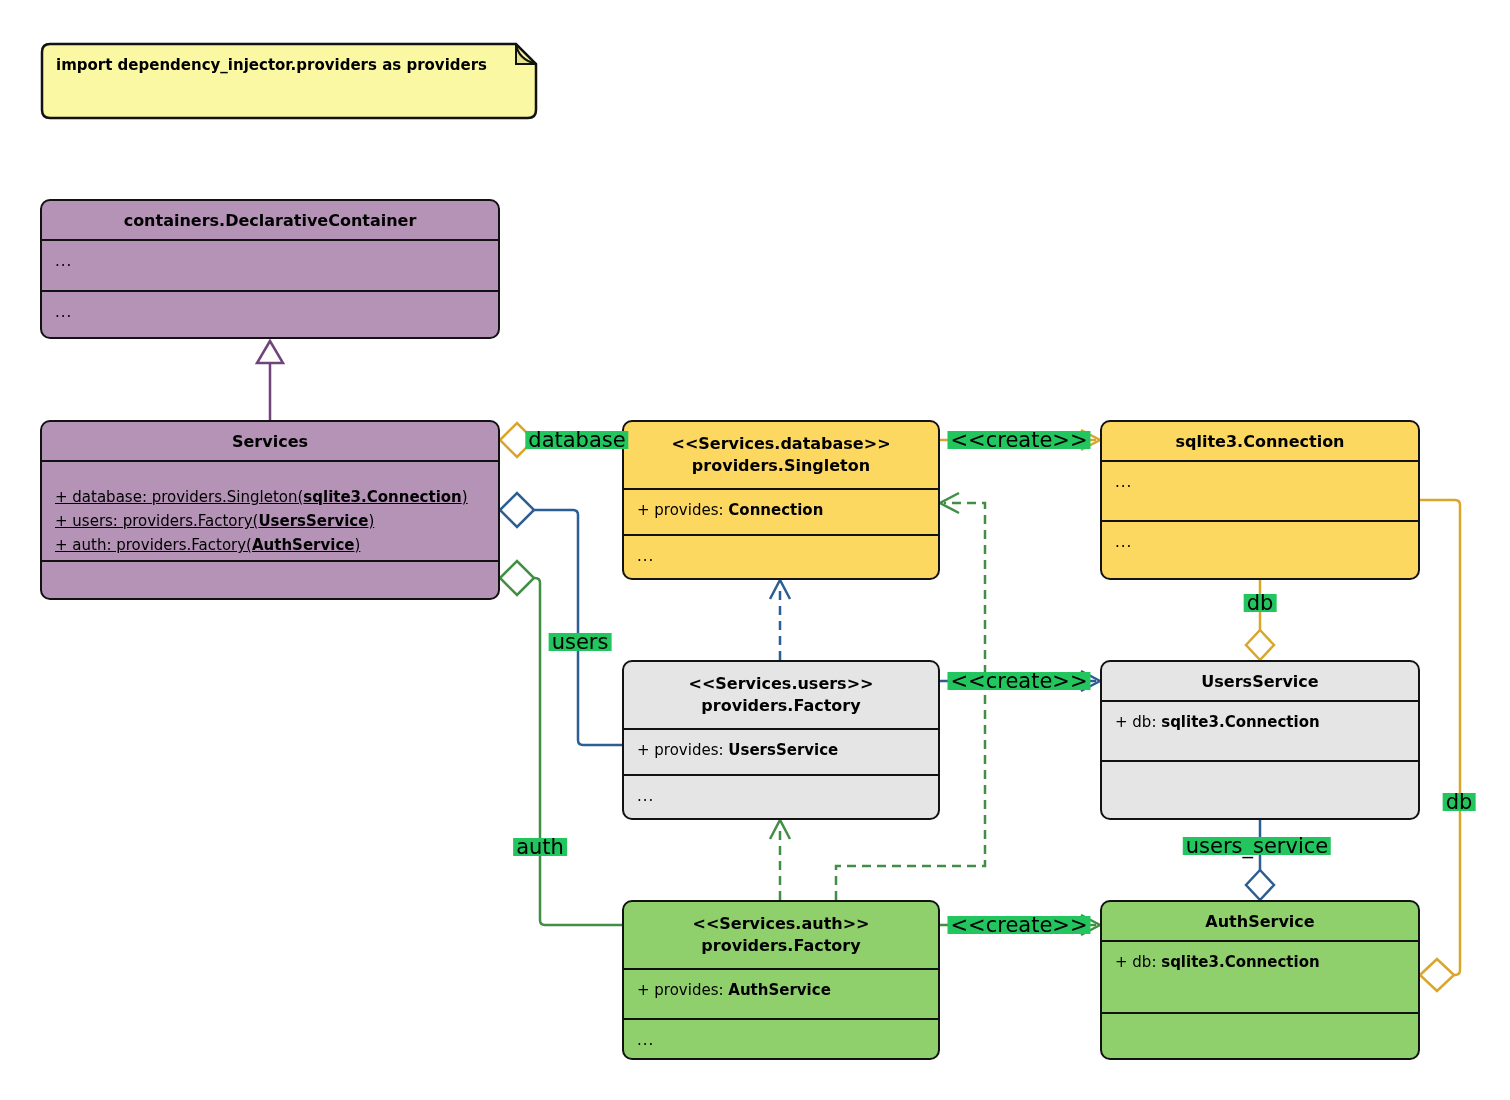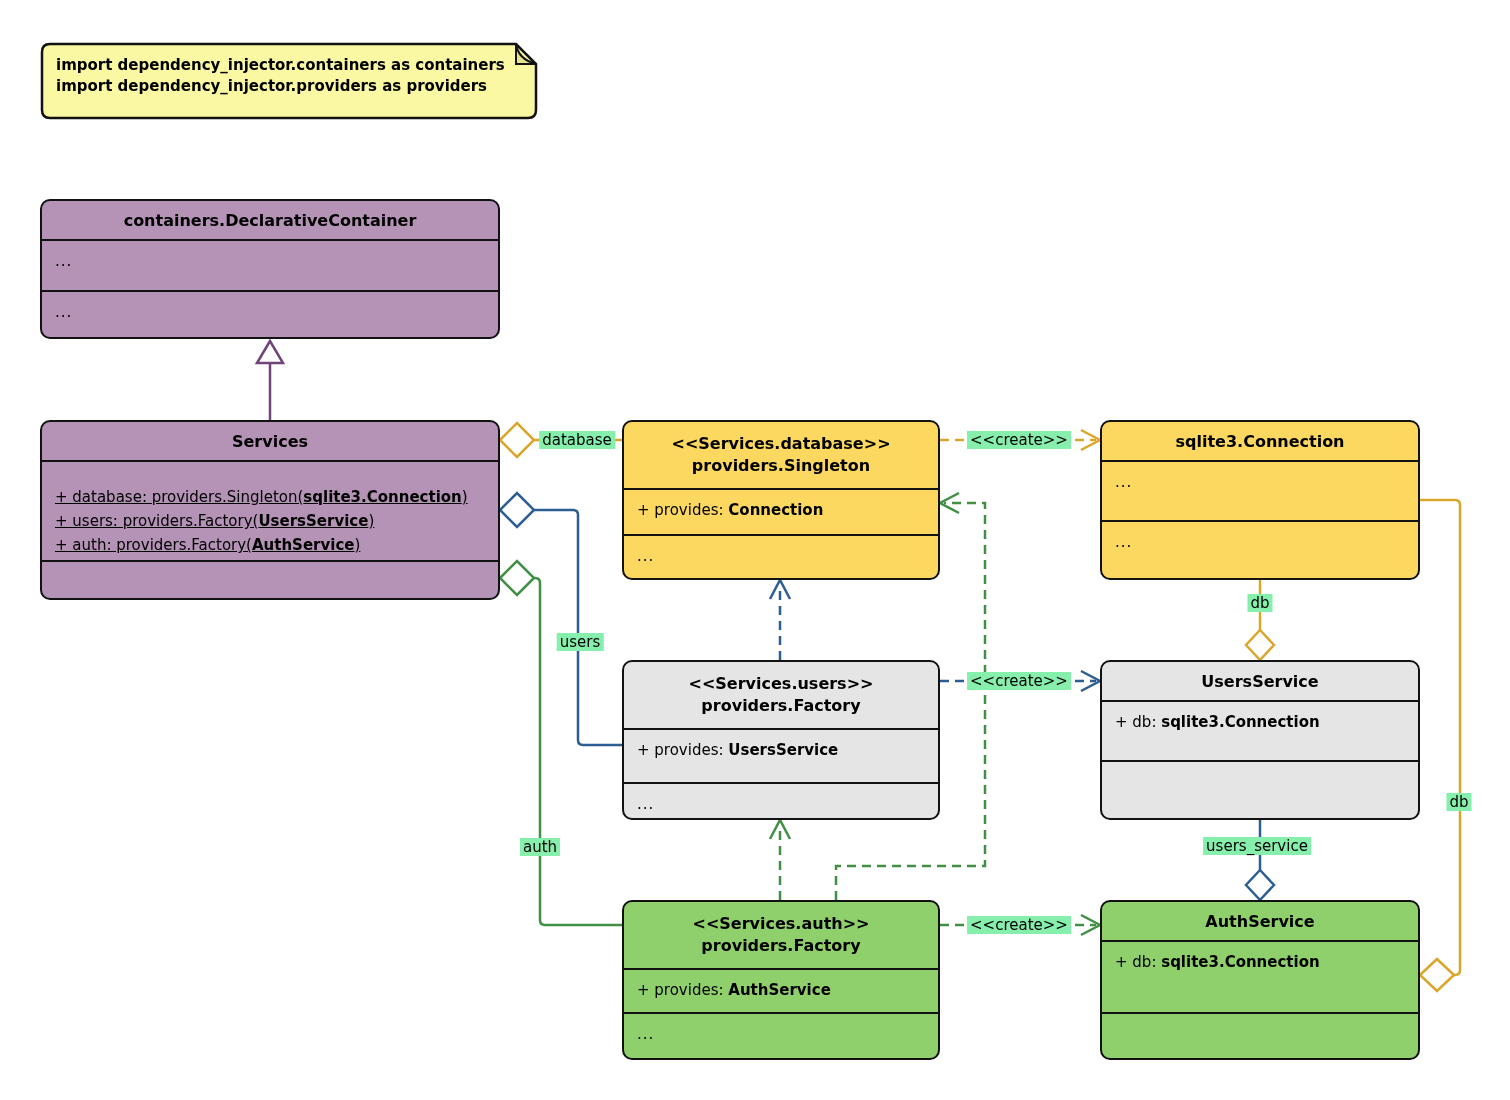--- a/index.html
+++ b/index.html
@@ -18,21 +18,21 @@
   .blue{background:#e5e5e5;}
   .green{background:#8FD06C;}
   .hd{font-weight:bold;font-size:16px;text-align:center;box-sizing:border-box;padding-top:9px;line-height:21px;}
   .hd.two{padding-top:11px;line-height:22px;}
   .sec{border-top:2px solid #121212;box-sizing:border-box;font-size:15px;padding:11px 13px 0 13px;}
   .svc-attr{display:block;text-decoration:underline;line-height:24px;white-space:nowrap;}
   .b{font-weight:bold;}
   .dots{letter-spacing:1px;}
 
   
-  .elabel{position:absolute;transform:translate(-50%,-50%);background:#86efac;padding:0 3px;font-size:15px;white-space:nowrap;line-height:18px;}
+  .elabel{position:absolute;transform:translate(-50%,-50%);background:#22c55e;padding:0 3px;font-size:21px;white-space:nowrap;line-height:18px;}
 </style>
 </head>
 <body>
 
 <div id="stage">
 
   <svg id="wires" xmlns="http://www.w3.org/2000/svg" viewBox="0 0 1510 1100">
 
     <g stroke="#71437B" stroke-width="2.5" fill="none">
       <line x1="270" y1="420" x2="270" y2="362"></line>
@@ -99,21 +99,20 @@
       <polygon points="1420,975 1437,959 1454,975 1437,991" fill="#ffffff"></polygon>
     </g>
   </svg>
 
   <div class="note">
     <svg width="498" height="78" viewBox="0 0 498 78" xmlns="http://www.w3.org/2000/svg">
       <path d="M10 2 H476 L496 22 V68 Q496 76 488 76 H10 Q2 76 2 68 V10 Q2 2 10 2 Z" fill="#FAF8A2" stroke="#121212" stroke-width="2.5"></path>
       <path d="M476 2 Q478 17 496 22 L476 22 Z" fill="#E6E28E" stroke="#121212" stroke-width="2"></path>
     </svg>
     <div class="ntext">
-      <div>import dependency_injector.containers as containers</div>
       <div>import dependency_injector.providers as providers</div>
     </div>
   </div>
 
   <div class="cls purple" style="left:40px;top:199px;width:460px;height:140px;">
     <div class="hd" style="height:38px;">containers.DeclarativeContainer</div>
     <div class="sec dots" style="height:51px;">...</div>
     <div class="sec dots" style="height:51px;">...</div>
   </div>
 
@@ -140,36 +139,36 @@
     <div class="hd" style="height:38px;">sqlite3.Connection</div>
     <div class="sec dots" style="height:60px;">...</div>
     <div class="sec dots" style="height:60px;">...</div>
   </div>
 
   <div class="cls blue" style="left:622px;top:660px;width:318px;height:160px;">
     <div class="hd two" style="height:66px;">
       <div>&lt;&lt;Services.users&gt;&gt;</div>
       <div>providers.Factory</div>
     </div>
-    <div class="sec" style="height:54px;"><span>+ provides: </span><span class="b">UsersService</span></div>
+    <div class="sec" style="height:46px;"><span>+ provides: </span><span class="b">UsersService</span></div>
     <div class="sec dots" style="height:46px;">...</div>
   </div>
 
   <div class="cls blue" style="left:1100px;top:660px;width:320px;height:160px;">
     <div class="hd" style="height:38px;">UsersService</div>
     <div class="sec" style="height:60px;"><span>+ db: </span><span class="b">sqlite3.Connection</span></div>
     <div class="sec" style="height:60px;"></div>
   </div>
 
   <div class="cls green" style="left:622px;top:900px;width:318px;height:160px;">
     <div class="hd two" style="height:66px;">
       <div>&lt;&lt;Services.auth&gt;&gt;</div>
       <div>providers.Factory</div>
     </div>
-    <div class="sec" style="height:44px;"><span>+ provides: </span><span class="b">AuthService</span></div>
+    <div class="sec" style="height:50px;"><span>+ provides: </span><span class="b">AuthService</span></div>
     <div class="sec dots" style="height:46px;">...</div>
   </div>
 
   <div class="cls green" style="left:1100px;top:900px;width:320px;height:160px;">
     <div class="hd" style="height:38px;">AuthService</div>
     <div class="sec" style="height:72px;padding-top:9px;line-height:23px;">
       <div><span>+ db: </span><span class="b">sqlite3.Connection</span></div>
     </div>
     <div class="sec" style="height:48px;"></div>
   </div>

